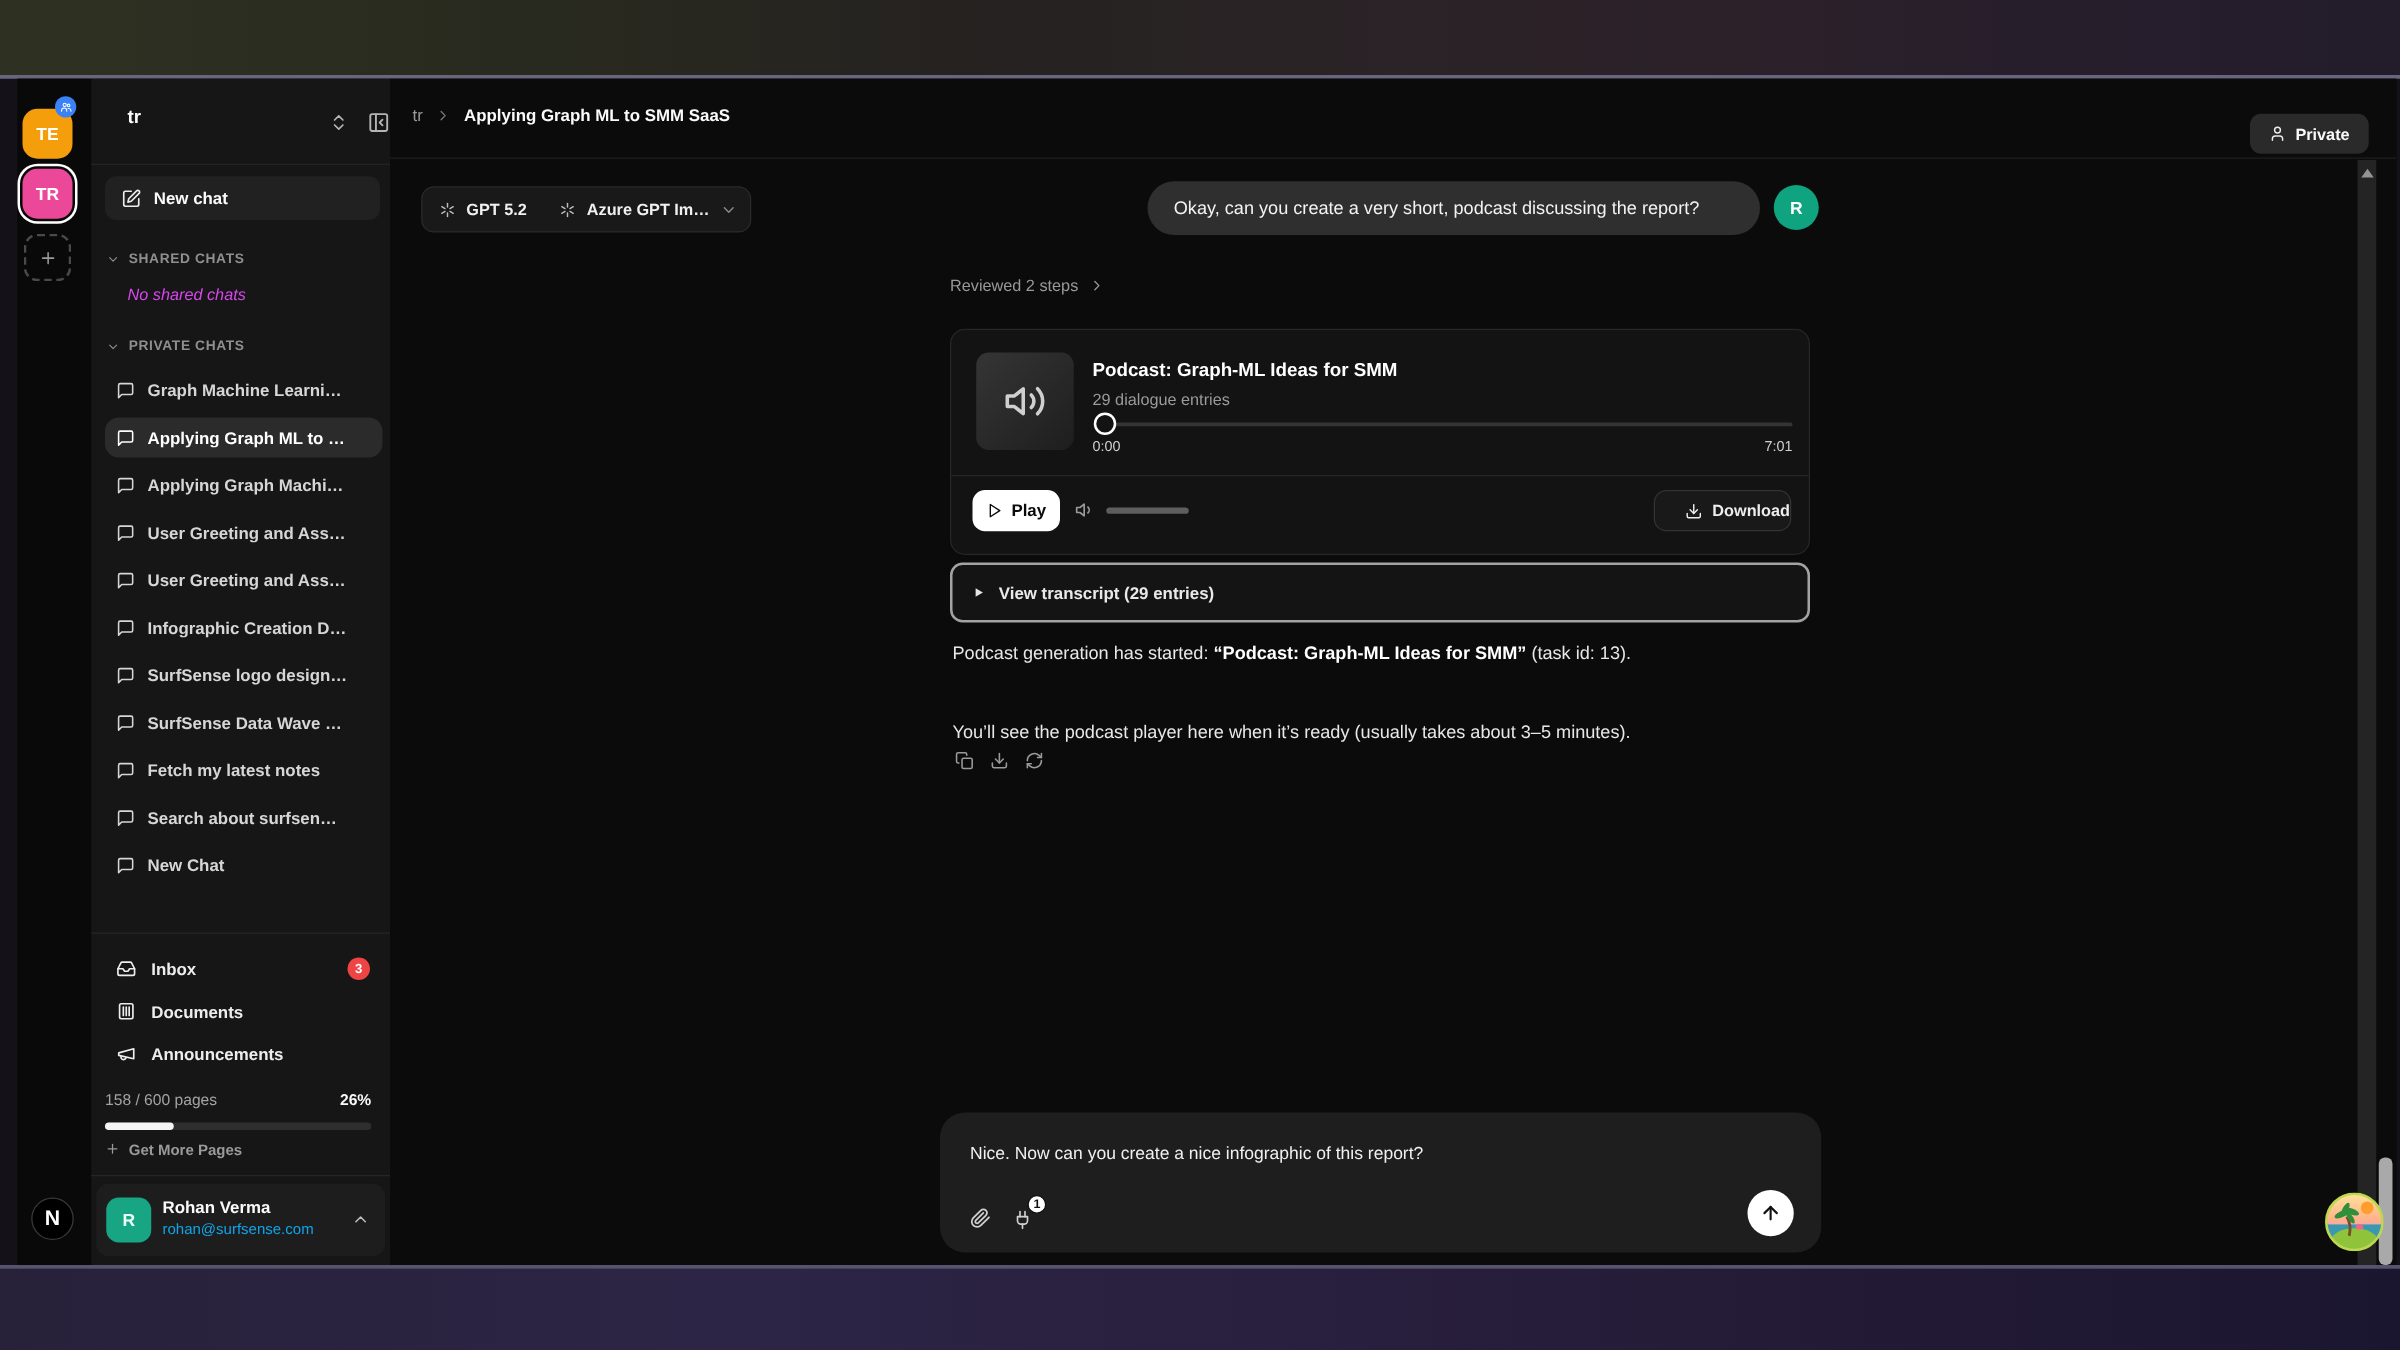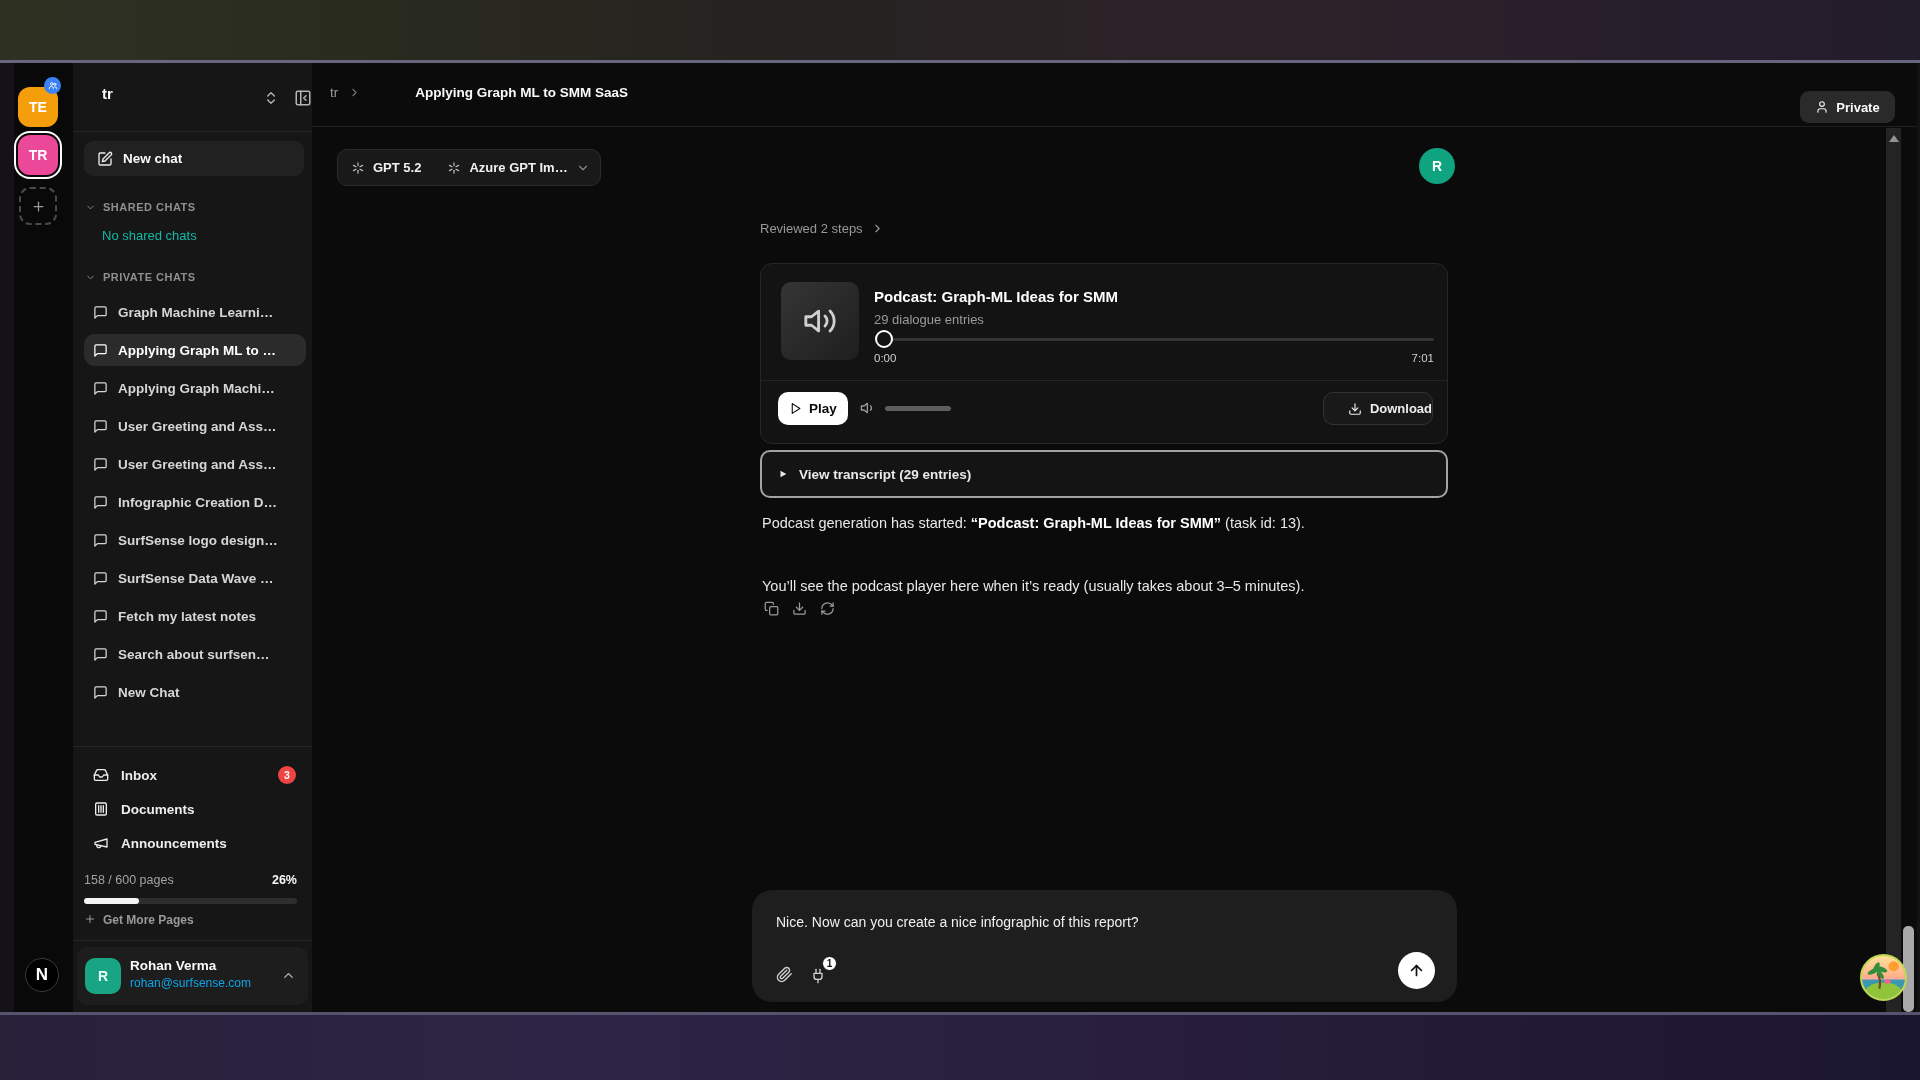--- a/index.html
+++ b/index.html
@@ -35,21 +35,21 @@
   .sidebar { position:absolute; left:59px; top:0; width:239px; height:949px; background:#161616; }
   .sb-header { position:absolute; left:0; top:0; width:239px; height:69px; border-bottom:1px solid #242424; }
   .sb-ws-name { position:absolute; left:29px; top:22px; font-size:15px; font-weight:700; color:#fafafa; }
   .sb-switch { position:absolute; left:190px; top:27px; color:#b5b5b5; cursor:pointer; }
   .sb-panel { position:absolute; left:221px; top:26px; color:#b5b5b5; cursor:pointer; }
   .new-chat { position:absolute; left:11px; top:78px; width:220px; height:35px; background:#212121; border-radius:9px;
         display:flex; align-items:center; gap:10px; padding-left:13px; cursor:pointer; }
   .new-chat span { font-size:13.5px; font-weight:700; color:#fafafa; }
   .sec-hdr { position:absolute; left:12px; display:flex; align-items:center; gap:7px; color:#8f8f8f; cursor:pointer; }
   .sec-hdr span { font-size:11px; font-weight:700; letter-spacing:.5px; }
-  .sec-empty { position:absolute; left:29px; top:165px; font-size:13px; color:#14b8a6; }
+  .sec-empty { position:absolute; left:29px; top:165px; font-size:13px; color:#d946ef;font-style:italic; }
   .chat-item { position:absolute; left:11px; width:222px; height:32px; border-radius:8px; display:flex; align-items:center;
         gap:10px; padding-left:9px; color:#d6d6d6; cursor:pointer; }
   .chat-item span { font-size:13.5px; font-weight:600; white-space:nowrap; overflow:hidden; }
   .chat-item.active { background:#2b2b2b; color:#fff;border-radius:11px; }
   .list-scroll { position:absolute; left:286px; top:232px; width:5px; height:415px; background:#3d3d3d; border-radius:3px; cursor:pointer; }
   .sb-div { position:absolute; left:0; width:239px; height:1px; background:#262626; }
   .nav-item { position:absolute; left:11px; width:222px; height:32px; border-radius:8px; display:flex; align-items:center;
         gap:12px; padding-left:9px; color:#ededed; cursor:pointer; }
   .nav-item span.lbl { font-size:13.5px; font-weight:600; }
   .nav-badge { position:absolute; right:10px; top:7px; width:18px; height:18px; border-radius:50%; background:#ef4444; color:#fff;
@@ -66,21 +66,21 @@
         color:#eafff7; font-size:14px; font-weight:700; display:flex; align-items:center; justify-content:center; }
   .user-name { position:absolute; left:53px; top:11px; font-size:13.5px; font-weight:700; color:#fafafa; }
   .user-email { position:absolute; left:53px; top:29px; font-size:12px; color:#0ea5e9; }
   .user-chev { position:absolute; right:12px; top:21px; color:#bdbdbd; }
 
   
   .main { position:absolute; left:298px; top:0; width:1605px; height:949px; background:#0b0b0b; }
   .topbar { position:absolute; left:0; top:0; width:1605px; height:64px; border-bottom:1px solid #1f1f1f; }
   .crumbs { position:absolute; left:18px; top:22px; display:flex; align-items:center; gap:10px; }
   .crumb-root { font-size:13.5px; color:#9a9a9a; cursor:pointer; }
-  .crumb-title { font-size:13.5px; font-weight:600; color:#fafafa;margin-left:44px; }
+  .crumb-title { font-size:13.5px; font-weight:600; color:#fafafa; }
   .private-btn { position:absolute; left:1488px; top:28px; width:95px; height:32px; background:#2a2a2a; border-radius:9px;
         display:flex; align-items:center; justify-content:center; gap:7px; cursor:pointer; }
   .private-btn span { font-size:13px; font-weight:700; color:#fafafa; }
   .model-pill { position:absolute; left:25px; top:86px; width:264px; height:37px; background:#191919; border:1px solid #2b2b2b;
         border-radius:10px; display:flex; align-items:center; }
   .model-seg { display:flex; align-items:center; gap:8px; padding:0 13px; cursor:pointer; height:100%; }
   .model-seg span { font-size:13px; font-weight:700; color:#f0f0f0; white-space:nowrap; }
   .model-div { width:1px; height:20px; background:#333; }
 
   .user-bubble { position:absolute; left:606px; top:82px; width:490px; height:43px; background:#2f2f2f; border-radius:22px;
@@ -372,20 +372,23 @@
             <path d="m19.8 7.5-4.4 2.5"></path>
             <path d="m8.6 14-4.4 2.5"></path>
           </svg>
         <span>Azure GPT Im…</span>
         <svg class="ic" width="14" height="14" viewBox="0 0 24 24" style="color:#8a8a8a">
             <path d="m6 9 6 6 6-6"></path>
           </svg>
       </div>
     </div>
 
+    <div class="user-bubble">
+      <span>Okay, can you create a very short, podcast discussing the report?</span>
+    </div>
     <div class="msg-avatar">R</div>
 
     <div class="reviewed">
       <span>Reviewed 2 steps</span>
       <svg class="ic" width="13" height="13" viewBox="0 0 24 24">
           <path d="m9 18 6-6-6-6"></path>
         </svg>
     </div>
 
     <div class="pod-card">

